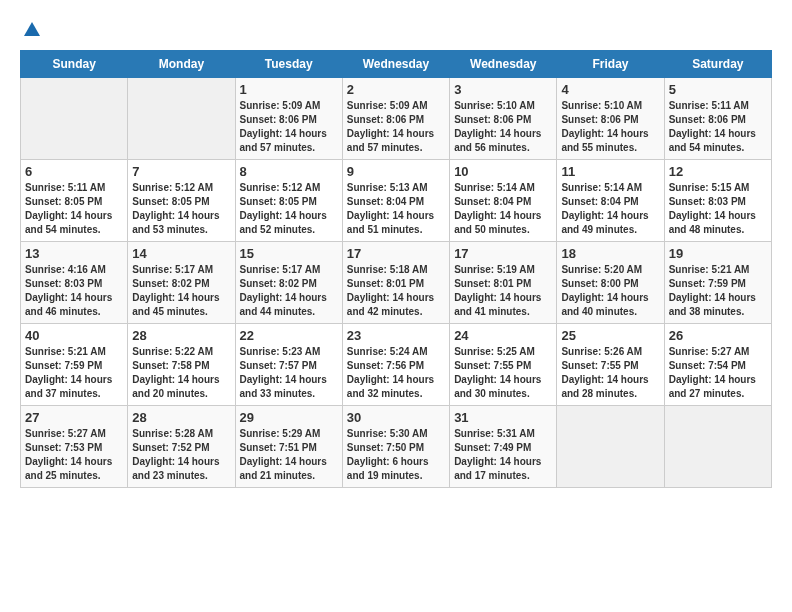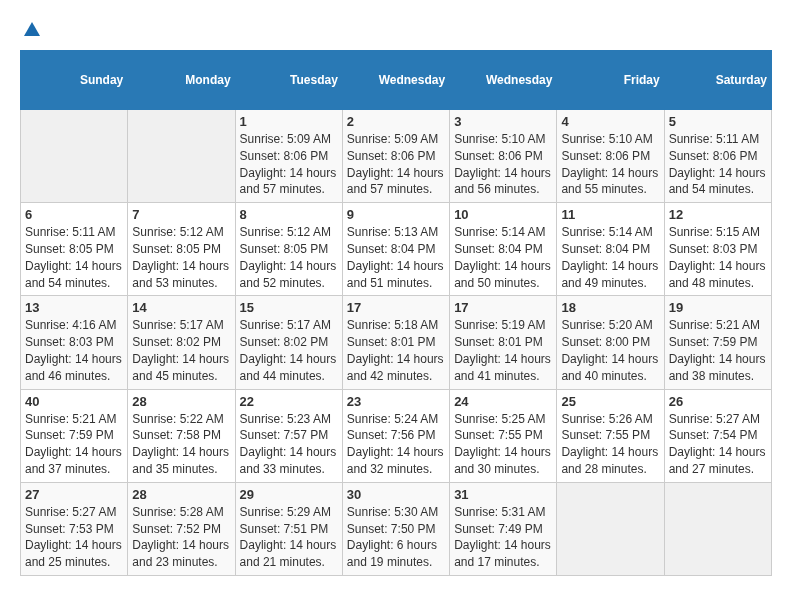--- a/index.html
+++ b/index.html
@@ -34,22 +34,22 @@
       color: #333;
     }
     table {
       width: 100%;
       border-collapse: collapse;
       font-size: 11px;
     }
     thead tr th {
       background-color: #2979b5;
       color: #fff;
-      padding: 22px 4px;
-      text-align: right;
+      padding: 6px 4px;
+      text-align: center;
       font-size: 12px;
       font-weight: bold;
       border: 1px solid #2979b5;
     }
     tbody tr td {
       border: 1px solid #ccc;
       vertical-align: top;
       padding: 4px;
       min-height: 80px;
       width: calc(100% / 7);
@@ -62,23 +62,24 @@
       background: #fff;
     }
     .day-number {
       font-size: 13px;
       font-weight: bold;
       color: #333;
       display: block;
       margin-bottom: 2px;
     }
     .day-info {
-      font-size: 12px;
+      font-size: 10px;
       color: #333;
       line-height: 1.4;
+      font-weight: bold;
     }
     .empty-cell {
       background: #f0f0f0 !important;
     }
     .logo-wrapper {
       display: flex;
       align-items: center;
     }
     .logo-text-general {
       font-size: 20px;
@@ -290,21 +291,21 @@
           <div>Sunrise: 5:21 AM</div>
           <div>Sunset: 7:59 PM</div>
           <div>Daylight: 14 hours and 37 minutes.</div>
         </div>
         </td>
         <td>
           <span class="day-number">28</span>
         <div class="day-info">
           <div>Sunrise: 5:22 AM</div>
           <div>Sunset: 7:58 PM</div>
-          <div>Daylight: 14 hours and 35 minutes.</div>
+          <div>Daylight: 14 hours and 20 minutes.</div>
         </div>
         </td>
         <td>
           <span class="day-number">22</span>
         <div class="day-info">
           <div>Sunrise: 5:23 AM</div>
           <div>Sunset: 7:57 PM</div>
           <div>Daylight: 14 hours and 33 minutes.</div>
         </div>
         </td>

